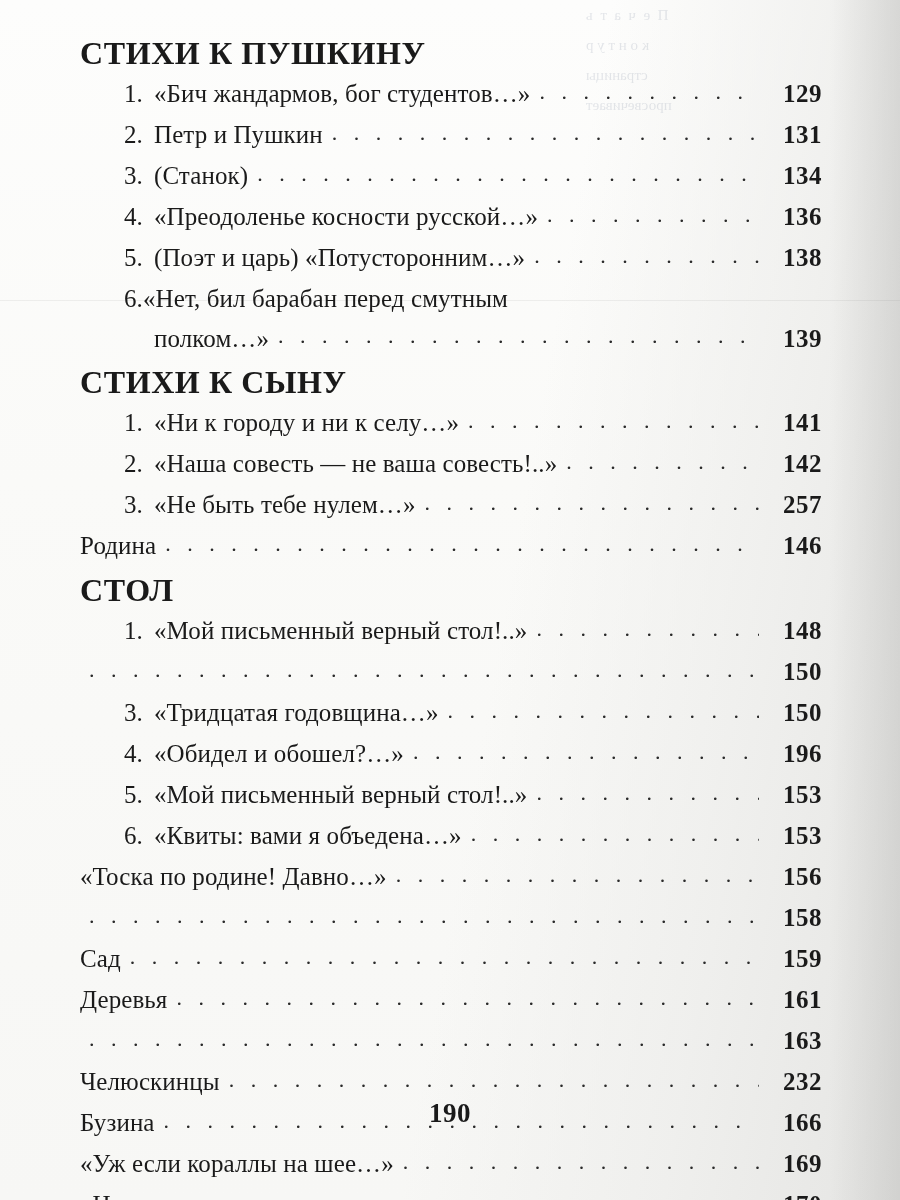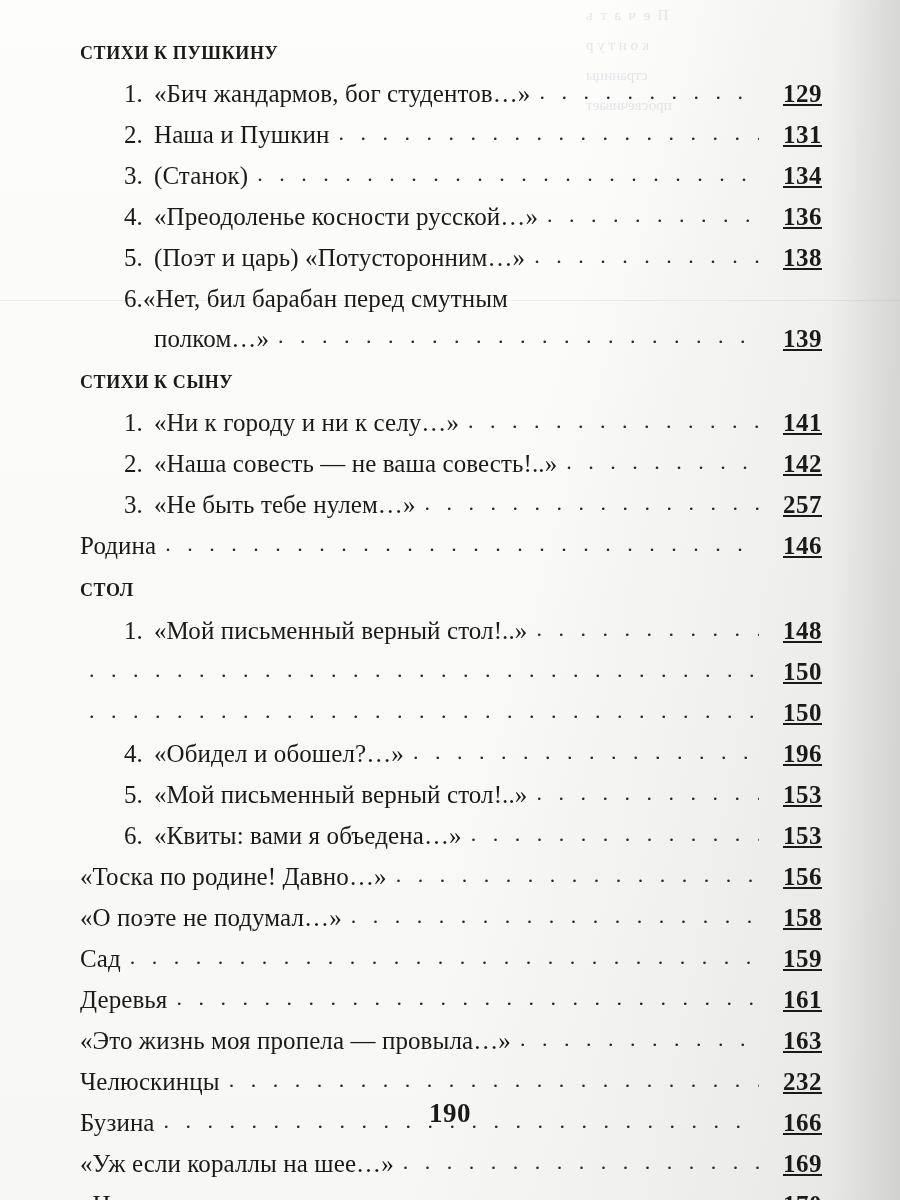--- a/index.html
+++ b/index.html
@@ -92,27 +92,26 @@
     font-size: 22px;
     position: relative;
     top: -3px;
   }
   .row .page-num {
     font-weight: bold;
     white-space: nowrap;
     min-width: 56px;
     text-align: right;
     letter-spacing: 0.5px;
-    text-decoration: underline;
   }
 
   .heading {
     font-weight: bold;
     letter-spacing: 0.6px;
-    font-size: 18px;
+    font-size: 32px;
     line-height: 41px;
     margin-top: 3px;
   }
 
   .numbered .label {
     padding-left: 44px;
   }
   .numbered .num {
     display: inline-block;
     min-width: 30px;
@@ -161,21 +160,21 @@
   <ul class="toc" id="toc-list">
       <li class="row heading">
         <span class="label">СТИХИ К ПУШКИНУ</span>
       </li>
       <li class="row numbered">
         <span class="label"><span class="num">1.</span><span>«Бич жандармов, бог студентов…»</span></span>
         <span class="dots">. . . . . . . . . . . . . . . . . . . . . . . . . . . . . . . . . . . . . . . . . . . . . . . . . . . . . . . . . . . . </span>
         <span class="page-num">129</span>
       </li>
       <li class="row numbered">
-        <span class="label"><span class="num">2.</span><span>Наша и Пушкин</span></span>
+        <span class="label"><span class="num">2.</span><span>Петр и Пушкин</span></span>
         <span class="dots">. . . . . . . . . . . . . . . . . . . . . . . . . . . . . . . . . . . . . . . . . . . . . . . . . . . . . . . . . . . . </span>
         <span class="page-num">131</span>
       </li>
       <li class="row numbered">
         <span class="label"><span class="num">3.</span><span>(Станок)</span></span>
         <span class="dots">. . . . . . . . . . . . . . . . . . . . . . . . . . . . . . . . . . . . . . . . . . . . . . . . . . . . . . . . . . . . </span>
         <span class="page-num">134</span>
       </li>
       <li class="row numbered">
         <span class="label"><span class="num">4.</span><span>«Преодоленье косности русской…»</span></span>
@@ -226,20 +225,21 @@
       <li class="row numbered">
         <span class="label"><span class="num">1.</span><span>«Мой письменный верный стол!..»</span></span>
         <span class="dots">. . . . . . . . . . . . . . . . . . . . . . . . . . . . . . . . . . . . . . . . . . . . . . . . . . . . . . . . . . . . </span>
         <span class="page-num">148</span>
       </li>
       <li class="row numbered">
         <span class="dots">. . . . . . . . . . . . . . . . . . . . . . . . . . . . . . . . . . . . . . . . . . . . . . . . . . . . . . . . . . . . </span>
         <span class="page-num">150</span>
       </li>
       <li class="row numbered">
+        <span class="label"><span class="num">3.</span><span>«Тридцатая годовщина…»</span></span>
         <span class="dots">. . . . . . . . . . . . . . . . . . . . . . . . . . . . . . . . . . . . . . . . . . . . . . . . . . . . . . . . . . . . </span>
         <span class="page-num">150</span>
       </li>
       <li class="row numbered">
         <span class="label"><span class="num">4.</span><span>«Обидел и обошел?…»</span></span>
         <span class="dots">. . . . . . . . . . . . . . . . . . . . . . . . . . . . . . . . . . . . . . . . . . . . . . . . . . . . . . . . . . . . </span>
         <span class="page-num">196</span>
       </li>
       <li class="row numbered">
         <span class="label"><span class="num">5.</span><span>«Мой письменный верный стол!..»</span></span>
@@ -250,36 +250,34 @@
         <span class="label"><span class="num">6.</span><span>«Квиты: вами я объедена…»</span></span>
         <span class="dots">. . . . . . . . . . . . . . . . . . . . . . . . . . . . . . . . . . . . . . . . . . . . . . . . . . . . . . . . . . . . </span>
         <span class="page-num">153</span>
       </li>
       <li class="row top-level">
         <span class="label"><span>«Тоска по родине! Давно…»</span></span>
         <span class="dots">. . . . . . . . . . . . . . . . . . . . . . . . . . . . . . . . . . . . . . . . . . . . . . . . . . . . . . . . . . . . </span>
         <span class="page-num">156</span>
       </li>
       <li class="row top-level">
-        <span class="label"><span>«О поэте не подумал…»</span></span>
         <span class="dots">. . . . . . . . . . . . . . . . . . . . . . . . . . . . . . . . . . . . . . . . . . . . . . . . . . . . . . . . . . . . </span>
         <span class="page-num">158</span>
       </li>
       <li class="row top-level">
         <span class="label"><span>Сад</span></span>
         <span class="dots">. . . . . . . . . . . . . . . . . . . . . . . . . . . . . . . . . . . . . . . . . . . . . . . . . . . . . . . . . . . . </span>
         <span class="page-num">159</span>
       </li>
       <li class="row top-level">
         <span class="label"><span>Деревья</span></span>
         <span class="dots">. . . . . . . . . . . . . . . . . . . . . . . . . . . . . . . . . . . . . . . . . . . . . . . . . . . . . . . . . . . . </span>
         <span class="page-num">161</span>
       </li>
       <li class="row top-level">
-        <span class="label"><span>«Это жизнь моя пропела — провыла…»</span></span>
         <span class="dots">. . . . . . . . . . . . . . . . . . . . . . . . . . . . . . . . . . . . . . . . . . . . . . . . . . . . . . . . . . . . </span>
         <span class="page-num">163</span>
       </li>
       <li class="row top-level">
         <span class="label"><span>Челюскинцы</span></span>
         <span class="dots">. . . . . . . . . . . . . . . . . . . . . . . . . . . . . . . . . . . . . . . . . . . . . . . . . . . . . . . . . . . . </span>
         <span class="page-num">232</span>
       </li>
       <li class="row top-level">
         <span class="label"><span>Бузина</span></span>

